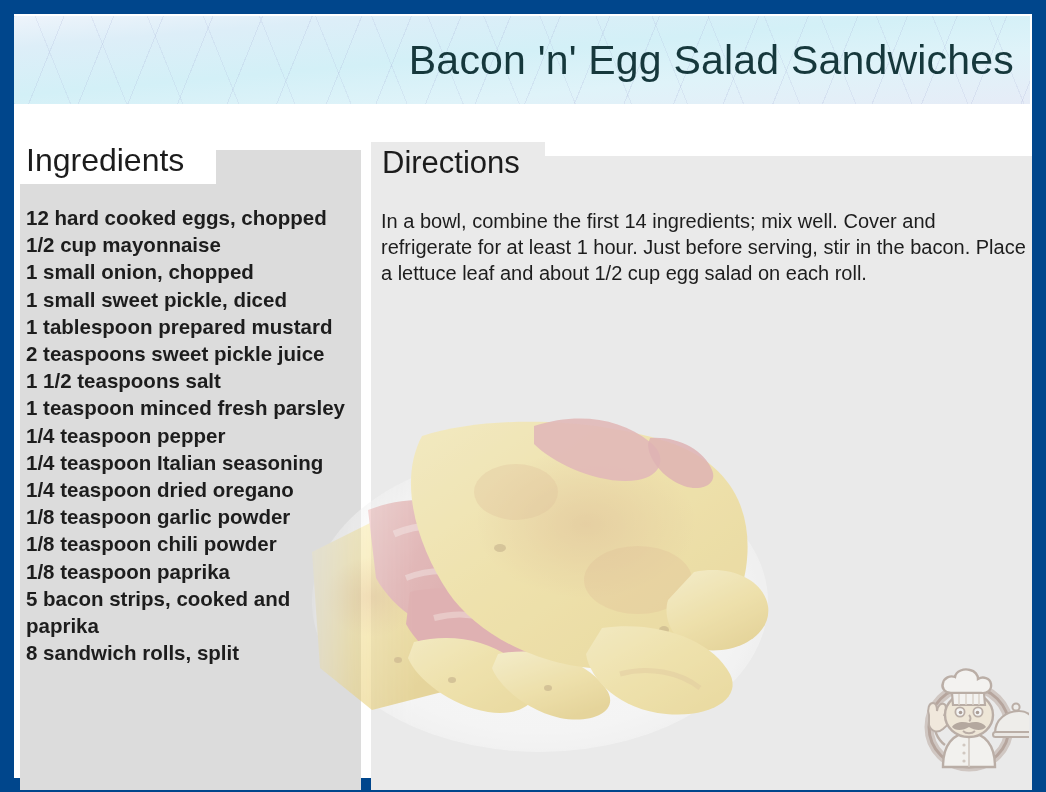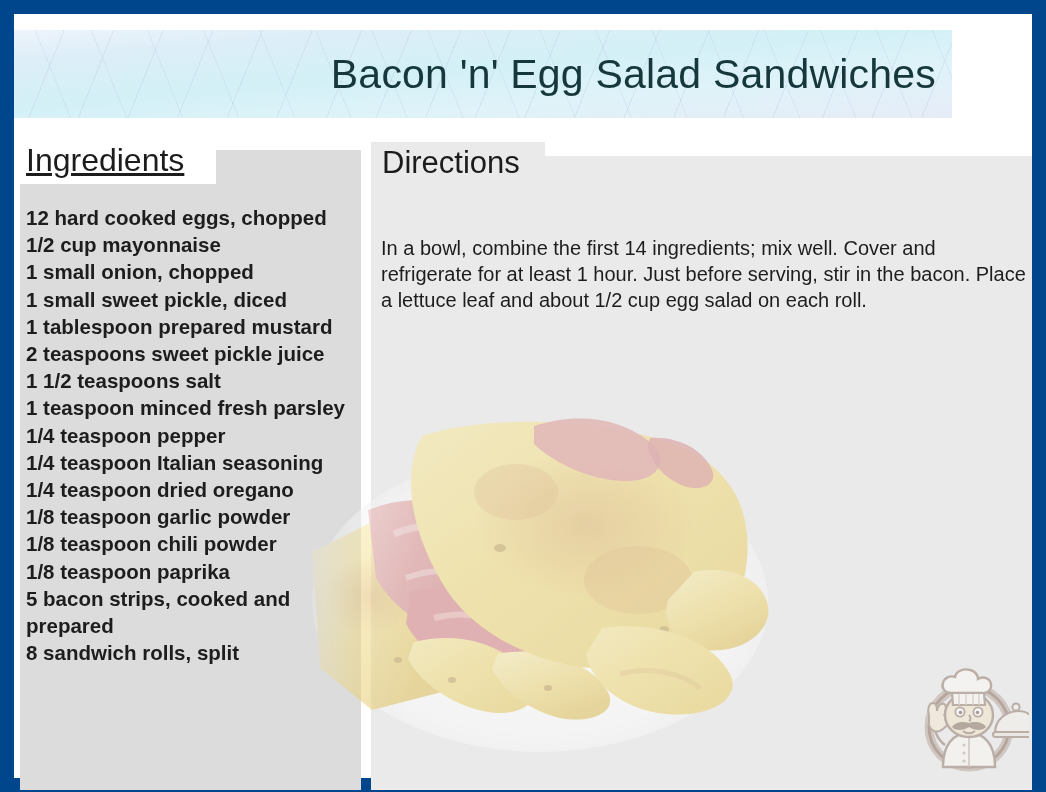--- a/index.html
+++ b/index.html
@@ -10,32 +10,31 @@
     overflow:hidden;
   }
   #card{
     position:absolute;left:14px;top:14px;
     width:1018px;height:764px;
     background:#ffffff;
   }
 
   
   #banner{
-    position:absolute;left:0;top:16px;
-    width:906px;height:88px;
+    position:absolute;left:0;top:2px;
+    width:1016px;height:88px;
     background:
       repeating-linear-gradient(112deg,
         rgba(168,176,216,.22) 0px,rgba(168,176,216,.22) 1px,
         rgba(168,176,216,0) 1px,rgba(168,176,216,0) 46px),
       repeating-linear-gradient(68deg,
         rgba(168,176,216,.18) 0px,rgba(168,176,216,.18) 1px,
         rgba(168,176,216,0) 1px,rgba(168,176,216,0) 52px),
       linear-gradient(175deg,#eef4fb 0%,#ddeef8 18%,#d3f0f7 45%,#dff3f9 70%,#e6ecf7 100%);
     overflow:hidden;
-    padding-left:32px;
   }
   #banner-title{
     position:absolute;right:16px;top:50%;
     transform:translateY(-50%);
     font-size:41px;
     color:#16383c;
     letter-spacing:.2px;
     white-space:nowrap;
   }
 
@@ -49,21 +48,20 @@
   }
   #ing-tab{
     position:absolute;left:6px;top:124px;
     width:196px;height:46px;
     background:#ffffff;
   }
   #ing-heading{
     position:absolute;left:12px;top:126px;
     font-size:32px;color:#1c1c1c;
     line-height:40px;
-    text-decoration:underline;
   }
   #ing-list{
     position:absolute;left:12px;top:190px;
     width:330px;
     font-size:20.5px;
     line-height:27.2px;
     color:#1d1d1d;
     z-index:4;
     font-weight:bold;
   }
@@ -83,21 +81,20 @@
     position:absolute;left:368px;top:129px;
     font-size:31px;color:#1c1c1c;
     line-height:40px;
   }
   #dir-body{
     position:absolute;left:367px;top:194px;
     width:645px;
     font-size:20px;
     line-height:26px;
     color:#1d1d1d;
-    margin-top:27px;
   }
 
   
   #photo{
     position:absolute;left:288px;top:378px;
     width:470px;height:380px;
     z-index:3;
     opacity:.62;
     -webkit-mask-image:linear-gradient(90deg,rgba(0,0,0,.25) 0%,rgba(0,0,0,.85) 11%,#000 24%,#000 100%);
     mask-image:linear-gradient(90deg,rgba(0,0,0,.25) 0%,rgba(0,0,0,.85) 11%,#000 24%,#000 100%);
@@ -133,21 +130,21 @@
       <div>2 teaspoons sweet pickle juice</div>
       <div>1 1/2 teaspoons salt</div>
       <div>1 teaspoon minced fresh parsley</div>
       <div>1/4 teaspoon pepper</div>
       <div>1/4 teaspoon Italian seasoning</div>
       <div>1/4 teaspoon dried oregano</div>
       <div>1/8 teaspoon garlic powder</div>
       <div>1/8 teaspoon chili powder</div>
       <div>1/8 teaspoon paprika</div>
       <div>5 bacon strips, cooked and</div>
-      <div>prepared</div>
+      <div>paprika</div>
       <div>8 sandwich rolls, split</div>
     </div>
 
   <div class="panel" id="dir-panel"></div>
   <div id="dir-tab"></div>
   <div id="dir-heading">Directions</div>
   <div id="dir-body">In a bowl, combine the first 14 ingredients; mix well. Cover and refrigerate for at least 1 hour. Just before serving, stir in the bacon. Place a lettuce leaf and about 1/2 cup egg salad on each roll.</div>
 
   <div id="photo">
     <svg viewBox="0 0 470 380" xmlns="http://www.w3.org/2000/svg">

